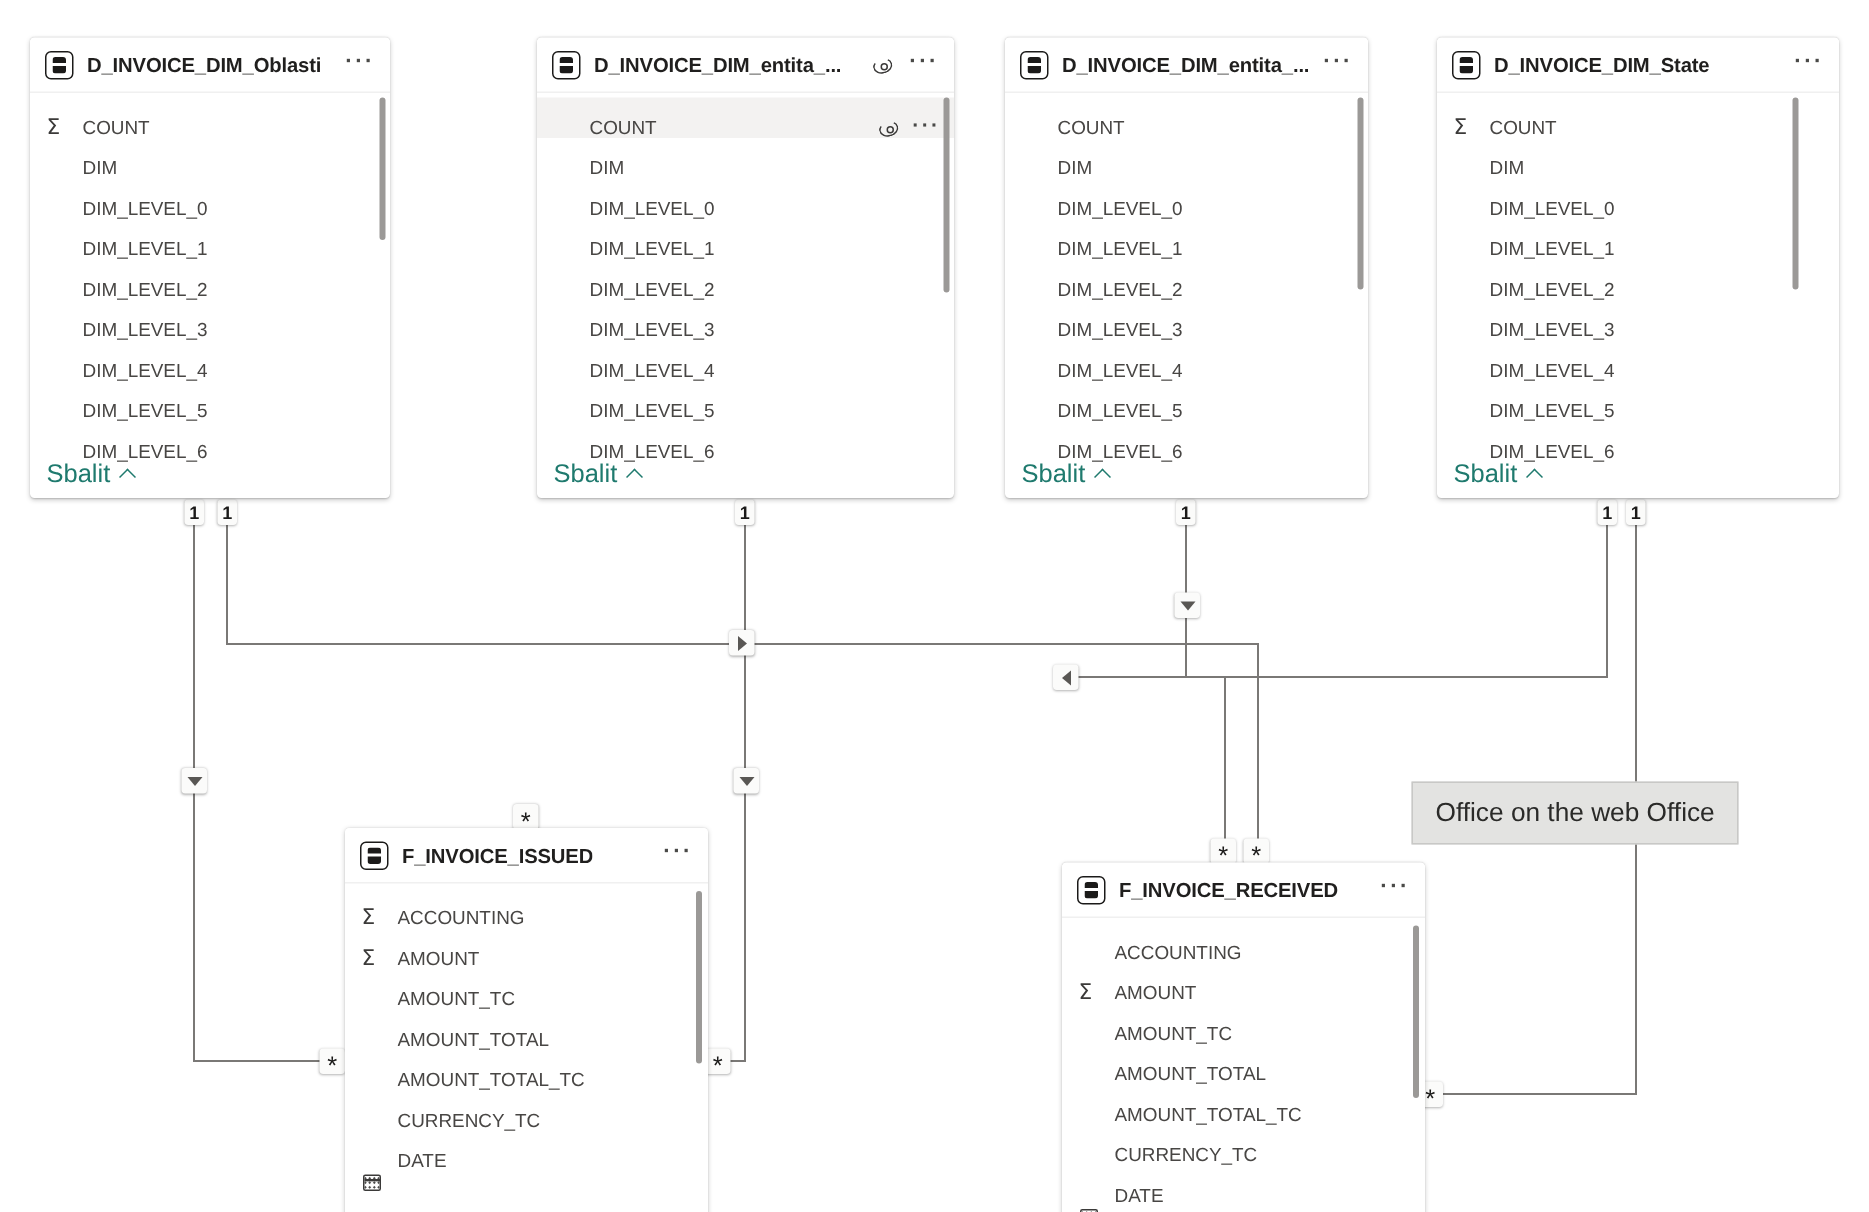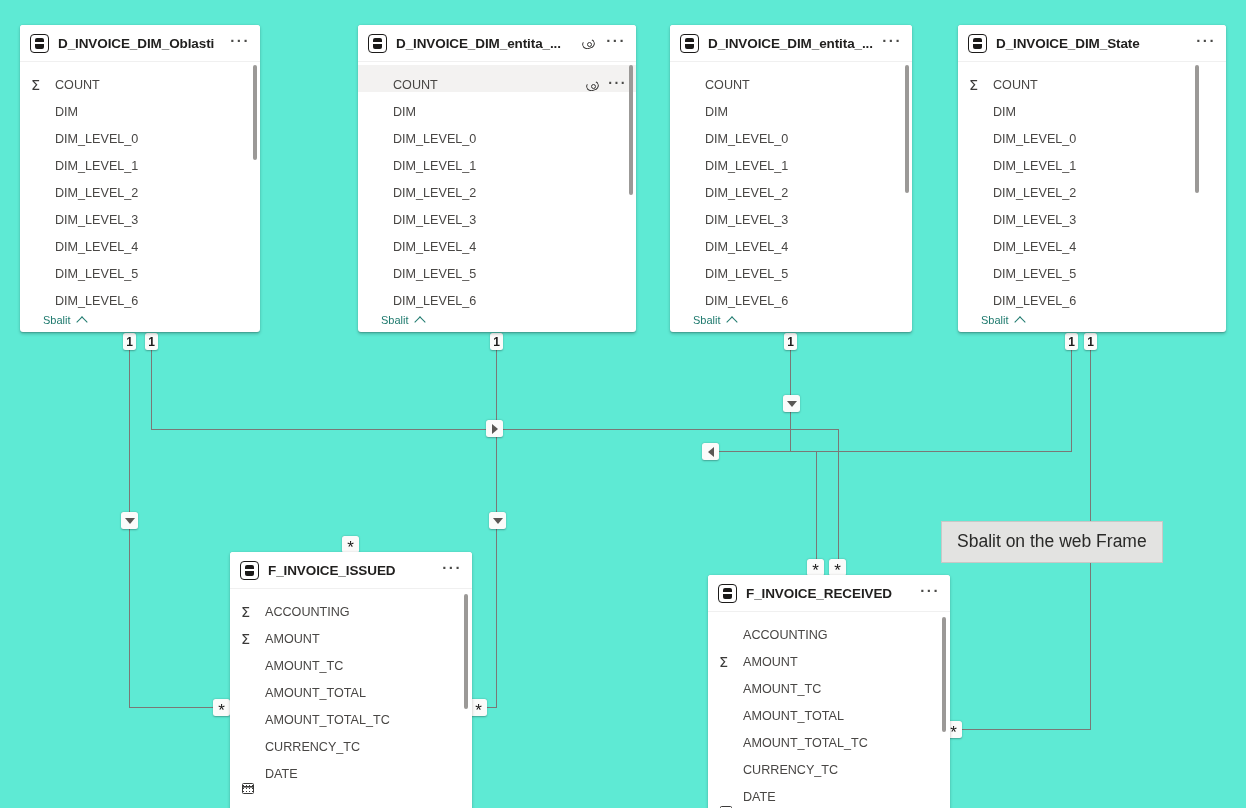--- a/index.html
+++ b/index.html
@@ -12,21 +12,21 @@
     width: 1246px;
     height: 808px;
     position: relative;
     overflow: hidden;
     font-family: "Liberation Sans", sans-serif;
     -webkit-font-smoothing: antialiased;
   }
   #canvas {
     position: absolute;
     inset: 0;
-    background: #5eead4;
+    background: #ffffff;
   }
   
   #lines {
     position: absolute;
     left: 0; top: 0;
     width: 1246px;
     height: 808px;
     z-index: 1;
     pointer-events: none;
   }
@@ -194,23 +194,23 @@
   .row-actions {
     margin-left: auto;
     display: flex;
     align-items: center;
     flex: 0 0 auto;
   }
   .row-actions .eye { margin-right: 5px; }
   .row-actions .ellipsis { font-size: 14px; }
   .collapse {
     position: absolute;
-    left: 23px;
+    left: 11px;
     bottom: 6px;
-    font-size: 11px;
+    font-size: 17px;
     color: #1f7a6e;
     display: flex;
     align-items: center;
     cursor: pointer;
     justify-content: space-between;
   }
   .collapse .chev {
     display: inline-block;
     width: 7px; height: 7px;
     margin-left: 7px;
@@ -626,15 +626,15 @@
       <div class="badge star" style="left: 807px; top: 559px;">*</div>
       <div class="badge star" style="left: 829px; top: 559px;">*</div>
       <div class="badge star" style="left: 945px; top: 721px;">*</div>
       <div class="badge arrow down" style="left: 121px; top: 512px;"></div>
       <div class="badge arrow right" style="left: 486px; top: 420px;"></div>
       <div class="badge arrow down" style="left: 489px; top: 512px;"></div>
       <div class="badge arrow down" style="left: 783px; top: 395px;"></div>
       <div class="badge arrow left" style="left: 702px; top: 443px;"></div>
     </div>
 
-  <div id="tooltip" style="left:941px; top:521px;">Sbalit on the web Frame</div>
+  <div id="tooltip" style="left:941px; top:521px;">Office on the web Office</div>
 
 </div>
 
 </body></html>

